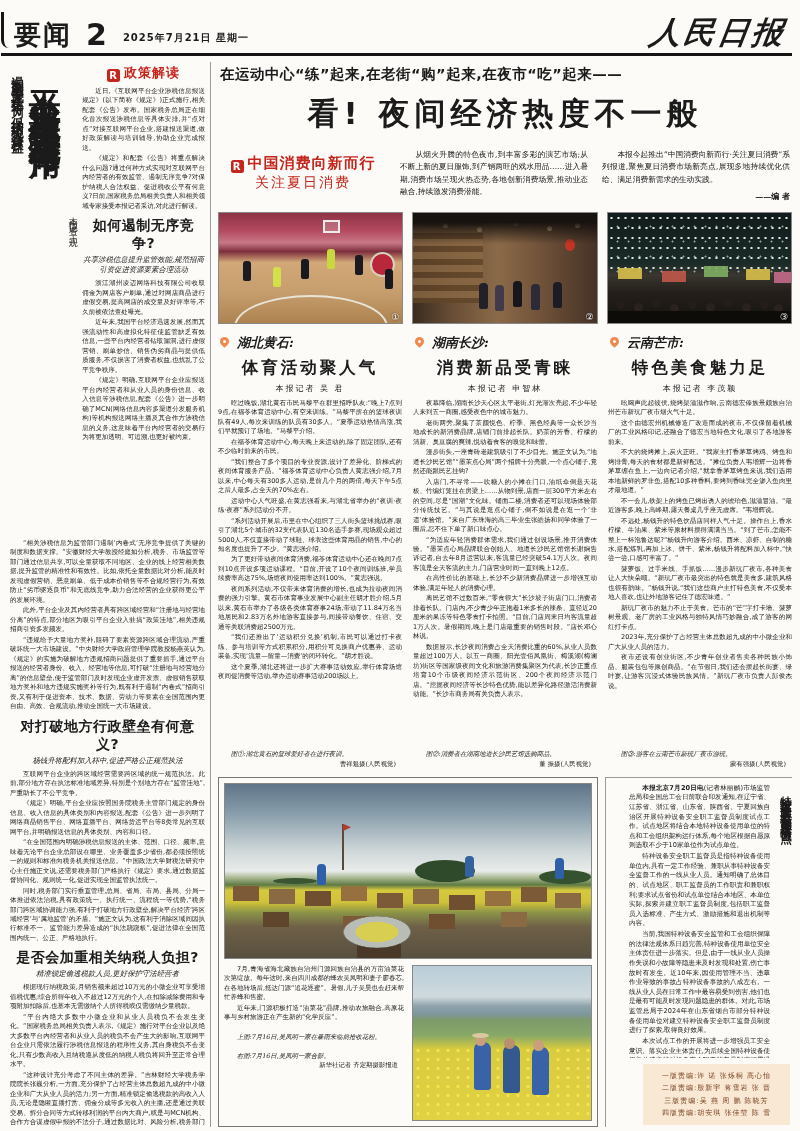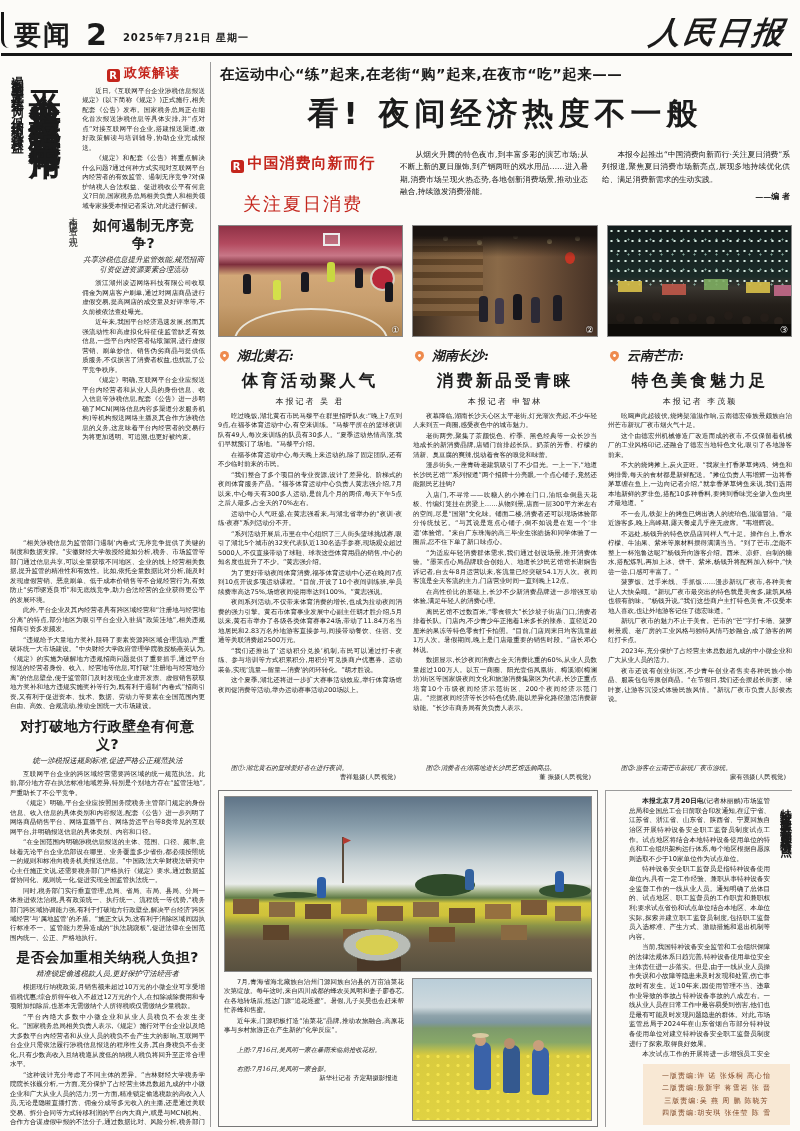--- a/index.html
+++ b/index.html
@@ -33,21 +33,21 @@
   .sec-sub { font-family:"DejaVu Serif",serif; font-style:italic; font-size:7.4px; text-align:center; margin-bottom:4px; color:#222; }
   .left-rest { flex:1; overflow:hidden; margin-top:3px; }
 
   
   .main-col { flex:1; padding-left:7px; display:flex; flex-direction:column; overflow:hidden; }
   .kicker { font-size:14.5px; font-weight:800; margin:3px 0 0 2px; letter-spacing:.5px; }
   .big-head { font-size:31px; font-weight:900; text-align:center; letter-spacing:5px; margin:9px 0 2px; }
   .series-row { display:flex; gap:14px; margin:12px 2px 0; }
   .badge { width:166px; text-align:center; padding-top:5px; }
   .badge-l1 { color:#c4261d; font-weight:900; font-size:15px; letter-spacing:1px; }
-  .badge-l2 { color:#c4261d; font-size:18px; margin-top:19px; letter-spacing:2px; }
+  .badge-l2 { color:#c4261d; font-size:14px; margin-top:1px; letter-spacing:2px; }
   .intro { flex:1; font-family:"DejaVu Serif",serif; font-size:7.7px; line-height:1.6; text-align:justify; color:#151515; }
   .intro p { text-indent:2em; }
   .ed-sig { text-align:right; font-weight:700; margin-top:4px; font-size:8px; }
 
   .photos-row { display:flex; gap:9px; margin-top:9px; }
   .photo { flex:1; height:112px; position:relative; overflow:hidden; border:1px solid #888; }
   .ph-num { position:absolute; right:3px; bottom:1px; color:#fff; font-size:9px; text-shadow:0 0 2px #000; }
 
   .stories-row { display:flex; gap:11px; margin-top:7px; height:438px; overflow:hidden; }
   .story { flex:1; overflow:hidden; display:flex; flex-direction:column;justify-content:center; }
@@ -165,21 +165,21 @@
             </div>
         </div>
       </div>
       <div class="left-rest">
         <div>
             <p class="p-body">“相关涉税信息为监管部门遏制‘内卷式’无序竞争提供了关键的制度和数据支撑。”安徽财经大学教授经庭如分析,税务、市场监管等部门通过信息共享,可以全量获取不同地区、企业的线上经营相关数据,提升监管的精准性和有效性。比如,依托全量数据比对分析,能及时发现虚假营销、恶意刷单、低于成本价销售等不合规经营行为,有效防止“劣币驱逐良币”和无底线竞争,助力合法经营的企业获得更公平的发展环境。</p>
             <p class="p-body">此外,平台企业及其内经营者具有跨区域经营和“注册地与经营地分离”的特点,部分地区为吸引平台企业入驻搞“政策洼地”,相关违规招商引资多发频发。</p>
             <p class="p-body">“违规给予大量地方奖补,阻碍了要素资源跨区域合理流动,严重破坏统一大市场建设。”中央财经大学政府管理学院教授杨燕英认为,《规定》的实施为破解地方违规招商问题提供了重要抓手,通过平台报送的经营者身份、收入、经营地等信息,可打破“注册地与经营地分离”的信息壁垒,便于监管部门及时发现企业虚开发票、虚假销售获取地方奖补和地方违规实施奖补等行为,既有利于遏制“内卷式”招商引资,又有利于促进资本、技术、数据、劳动力等要素在全国范围内更自由、高效、合规流动,推动全国统一大市场建设。</p>
           </div>
         <div class="sec-head">对打破地方行政壁垒有何意义?</div>
-        <div class="sec-sub">统一涉税报送规则标准,促进严格公正规范执法</div>
+        <div class="sec-sub">杨钱升将配料加入杯中,促进严格公正规范执法</div>
         <div>
             <p class="p-body">互联网平台企业的跨区域经营需要跨区域的统一规范执法。此前,部分地方存在执法标准地域差异,特别是个别地方存在“监管洼地”,严重助长了不公平竞争。</p>
             <p class="p-body">《规定》明确,平台企业应按照国务院税务主管部门规定的身份信息、收入信息的具体类别和内容报送,配套《公告》进一步列明了网络商品销售平台、网络直播平台、网络货运平台等8类常见的互联网平台,并明确报送信息的具体类别、内容和口径。</p>
             <p class="p-body">“在全国范围内明确涉税信息报送的主体、范围、口径、频率,意味着无论平台企业总部设在哪里、业务覆盖多少省份,都必须按照统一的规则和标准向税务机关报送信息。”中国政法大学财税法研究中心主任施正文说,还需要税务部门严格执行《规定》要求,通过数据监督协同化、规则统一化,促进实现全国监管执法统一。</p>
             <p class="p-body">同时,税务部门实行垂直管理,总局、省局、市局、县局、分局一体推进依法治税,具有政策统一、执行统一、流程统一等优势,“税务部门跨区域协调能力强,有利于打破地方行政壁垒,解决平台经济‘跨区域经营’与‘属地监管’的矛盾。”施正文认为,这有利于消除区域间因执行标准不一、监管能力差异造成的“执法跷跷板”,促进法律在全国范围内统一、公正、严格地执行。</p>
           </div>
         <div class="sec-head">是否会加重相关纳税人负担?</div>
         <div class="sec-sub">精准锁定偷逃税款人员,更好保护守法经营者</div>
         <div>
             <p class="p-body">根据现行纳税政策,月销售额未超过10万元的小微企业可享受增值税优惠;综合所得年收入不超过12万元的个人,在扣除减除费用和专项附加扣除后,也基本无需缴纳个人所得税或仅需缴纳少量税款。</p>
@@ -258,21 +258,21 @@
         <div class="story">
           <div class="pin-row">
               <span class="pin"></span>
               <span>湖南长沙:</span>
             </div>
           <div class="story-head">消费新品受青睐</div>
           <div class="story-byline">本报记者 申智林</div>
           <div class="story-body">
               <p class="p-body">夜幕降临,湖南长沙天心区太平老街,灯光渐次亮起,不少年轻人来到五一商圈,感受夜色中的城市魅力。</p>
               <p class="p-body">老街两旁,聚集了茶颜悦色、柠季、黑色经典等一众长沙当地成长的新消费品牌,店铺门前排起长队。奶茶的芳香、柠檬的清新、臭豆腐的爽辣,悦动着食客的嗅觉和味蕾。</p>
-              <p class="p-body">漫步街头,一座青砖老建筑吸引了不少目光。一上一下,“地道长沙民艺馆”“系列报道”两个招牌十分亮眼,一个点心铺子,竟然还能跟民艺挂钩?</p>
+              <p class="p-body">漫步街头,一座青砖老建筑吸引了不少目光。施正文认为,“地道长沙民艺馆”“墨茉点心局”两个招牌十分亮眼,一个点心铺子,竟然还能跟民艺挂钩?</p>
               <p class="p-body">入店门,不寻常——吹糖人的小摊在门口,油纸伞倒悬天花板、竹编灯笼挂在房梁上……从物到景,店面一层300平方米左右的空间,尽是“国潮”文化味。铺面二楼,消费者还可以现场体验部分传统技艺。“与其说是逛点心铺子,倒不如说是在逛一个‘非遗’体验馆。”来自广东珠海的高三毕业生张皓扬和同学体验了一圈后,忍不住下单了新口味点心。</p>
               <p class="p-body">“为适应年轻消费群体需求,我们通过创设场景,推开消费体验。”墨茉点心局品牌联合创始人、地道长沙民艺馆馆长谢娴告诉记者,自去年8月运营以来,客流量已经突破54.1万人次。夜间客流是全天客流的主力,门店营业时间一直到晚上12点。</p>
               <p class="p-body">在高性价比的基础上,长沙不少新消费品牌进一步增强互动体验,满足年轻人的消费心理。</p>
               <p class="p-body">离民艺馆不过数百米,“零食很大”长沙坡子街店门口,消费者排着长队。门店内,不少青少年正抱着1米多长的辣条、直径近20厘米的果冻等特色零食打卡拍照。“目前,门店周末日均客流量超1万人次。暑假期间,晚上是门店最重要的销售时段。”店长邓心林说。</p>
               <p class="p-body">数据显示,长沙夜间消费占全天消费比重的60%,从业人员数量超过100万人。以五一商圈、阳光壹佰凤凰街、梅溪湖(梅澜坊)街区等国家级夜间文化和旅游消费集聚区为代表,长沙正重点培育10个市级夜间经济示范街区、200个夜间经济示范门店。“挖掘夜间经济等长沙特色优势,能以差异化路径激活消费新动能。”长沙市商务局有关负责人表示。</p>
             </div>
           <div class="caption">图②:消费者在湖南地道长沙民艺馆选购商品。</div>
           <div class="credit">董 振摄(人民视觉)</div>
         </div>
 

